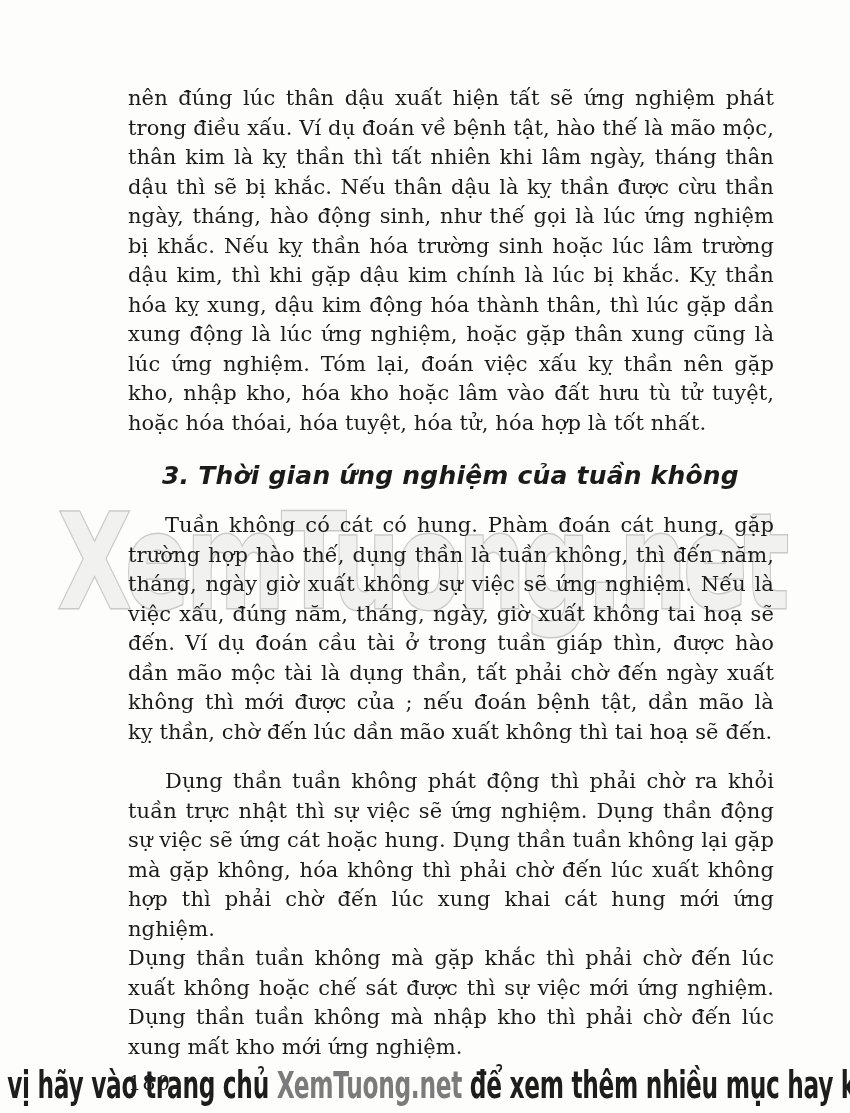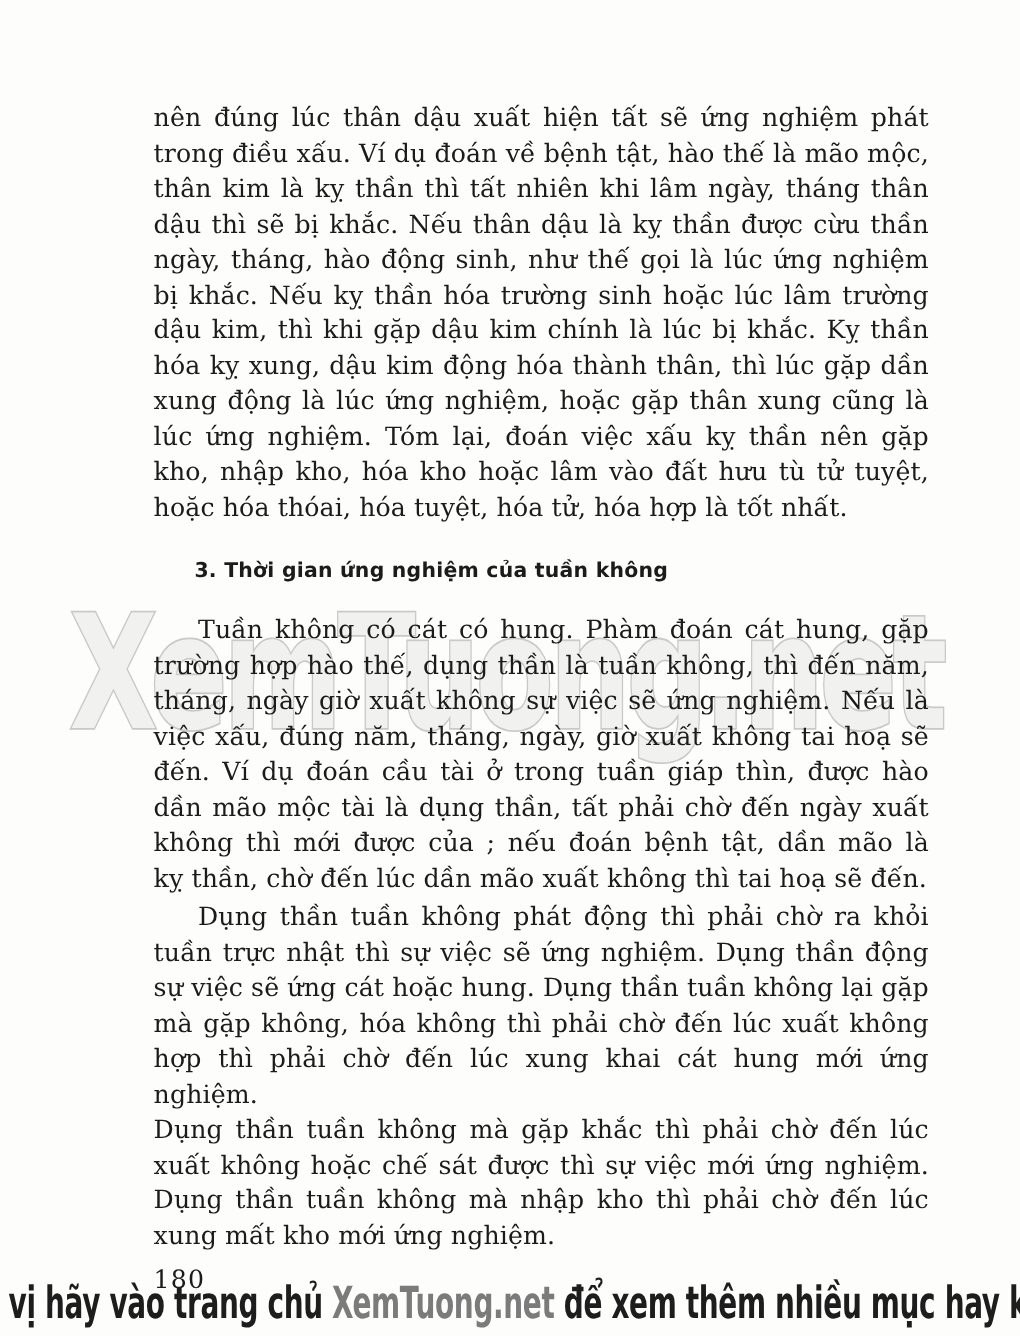--- a/index.html
+++ b/index.html
@@ -46,29 +46,30 @@
   }
   .para .tline:last-child{
     text-align-last:left;
   }
   .indent-first .tline:first-child{
     text-indent:37px;
   }
   .section-heading{
     font-family:"DejaVu Sans","Liberation Sans",sans-serif;
     font-weight:bold;
-    font-size:17px;
+    font-size:25px;
     line-height:30px;
     margin-top:23px;
     padding-left:34px;
     letter-spacing:0.2px;
+    font-style:italic;
   }
   .para{margin:0;}
   .para.p2{margin-top:20px;}
-  .para.p3{margin-top:3px;}
+  .para.p3{margin-top:20px;}
   .page-number{
     margin-top:7px;
     font-size:21px;
     letter-spacing:1px;
   }
   
   .footer{
     position:absolute;
     left:0;right:0;
     bottom:6px;

